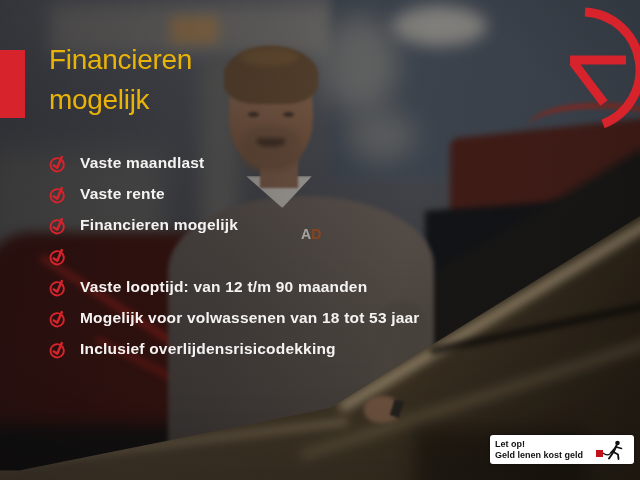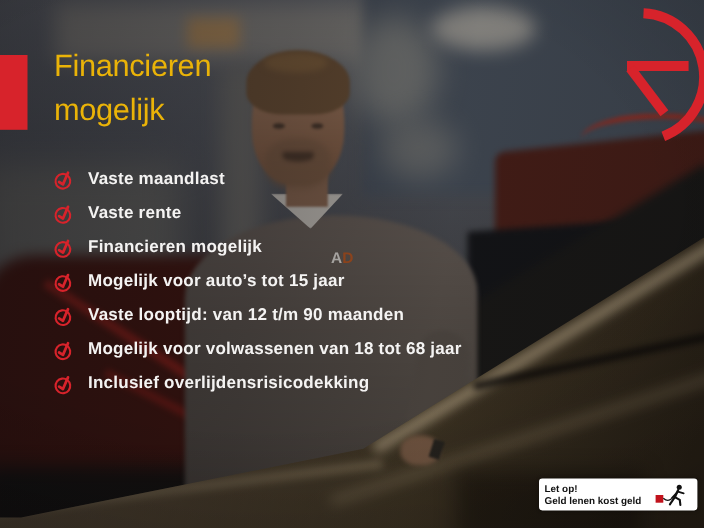--- a/index.html
+++ b/index.html
@@ -186,39 +186,38 @@
         </svg>
       <span class="lbl">Financieren mogelijk</span>
     </div>
     <div class="feature-item">
       <svg class="chk" viewBox="0 0 24 24">
           <g transform="rotate(-8 12 14)">
             <circle cx="11" cy="14" r="8" fill="none" stroke="#d7232b" stroke-width="2.3"></circle>
             <path d="M6.8 14.2 L10.6 17.4 L17.8 5.6" fill="none" stroke="#d7232b" stroke-width="3" stroke-linecap="round" stroke-linejoin="round"></path>
           </g>
         </svg>
-      <span class="lbl">Mogelijk voor auto’s tot 15 jaar</span>
     </div>
     <div class="feature-item">
       <svg class="chk" viewBox="0 0 24 24">
           <g transform="rotate(-8 12 14)">
             <circle cx="11" cy="14" r="8" fill="none" stroke="#d7232b" stroke-width="2.3"></circle>
             <path d="M6.8 14.2 L10.6 17.4 L17.8 5.6" fill="none" stroke="#d7232b" stroke-width="3" stroke-linecap="round" stroke-linejoin="round"></path>
           </g>
         </svg>
       <span class="lbl">Vaste looptijd: van 12 t/m 90 maanden</span>
     </div>
     <div class="feature-item">
       <svg class="chk" viewBox="0 0 24 24">
           <g transform="rotate(-8 12 14)">
             <circle cx="11" cy="14" r="8" fill="none" stroke="#d7232b" stroke-width="2.3"></circle>
             <path d="M6.8 14.2 L10.6 17.4 L17.8 5.6" fill="none" stroke="#d7232b" stroke-width="3" stroke-linecap="round" stroke-linejoin="round"></path>
           </g>
         </svg>
-      <span class="lbl">Mogelijk voor volwassenen van 18 tot 68 jaar</span>
+      <span class="lbl">Mogelijk voor volwassenen van 18 tot 53 jaar</span>
     </div>
     <div class="feature-item">
       <svg class="chk" viewBox="0 0 24 24">
           <g transform="rotate(-8 12 14)">
             <circle cx="11" cy="14" r="8" fill="none" stroke="#d7232b" stroke-width="2.3"></circle>
             <path d="M6.8 14.2 L10.6 17.4 L17.8 5.6" fill="none" stroke="#d7232b" stroke-width="3" stroke-linecap="round" stroke-linejoin="round"></path>
           </g>
         </svg>
       <span class="lbl">Inclusief overlijdensrisicodekking</span>
     </div>

